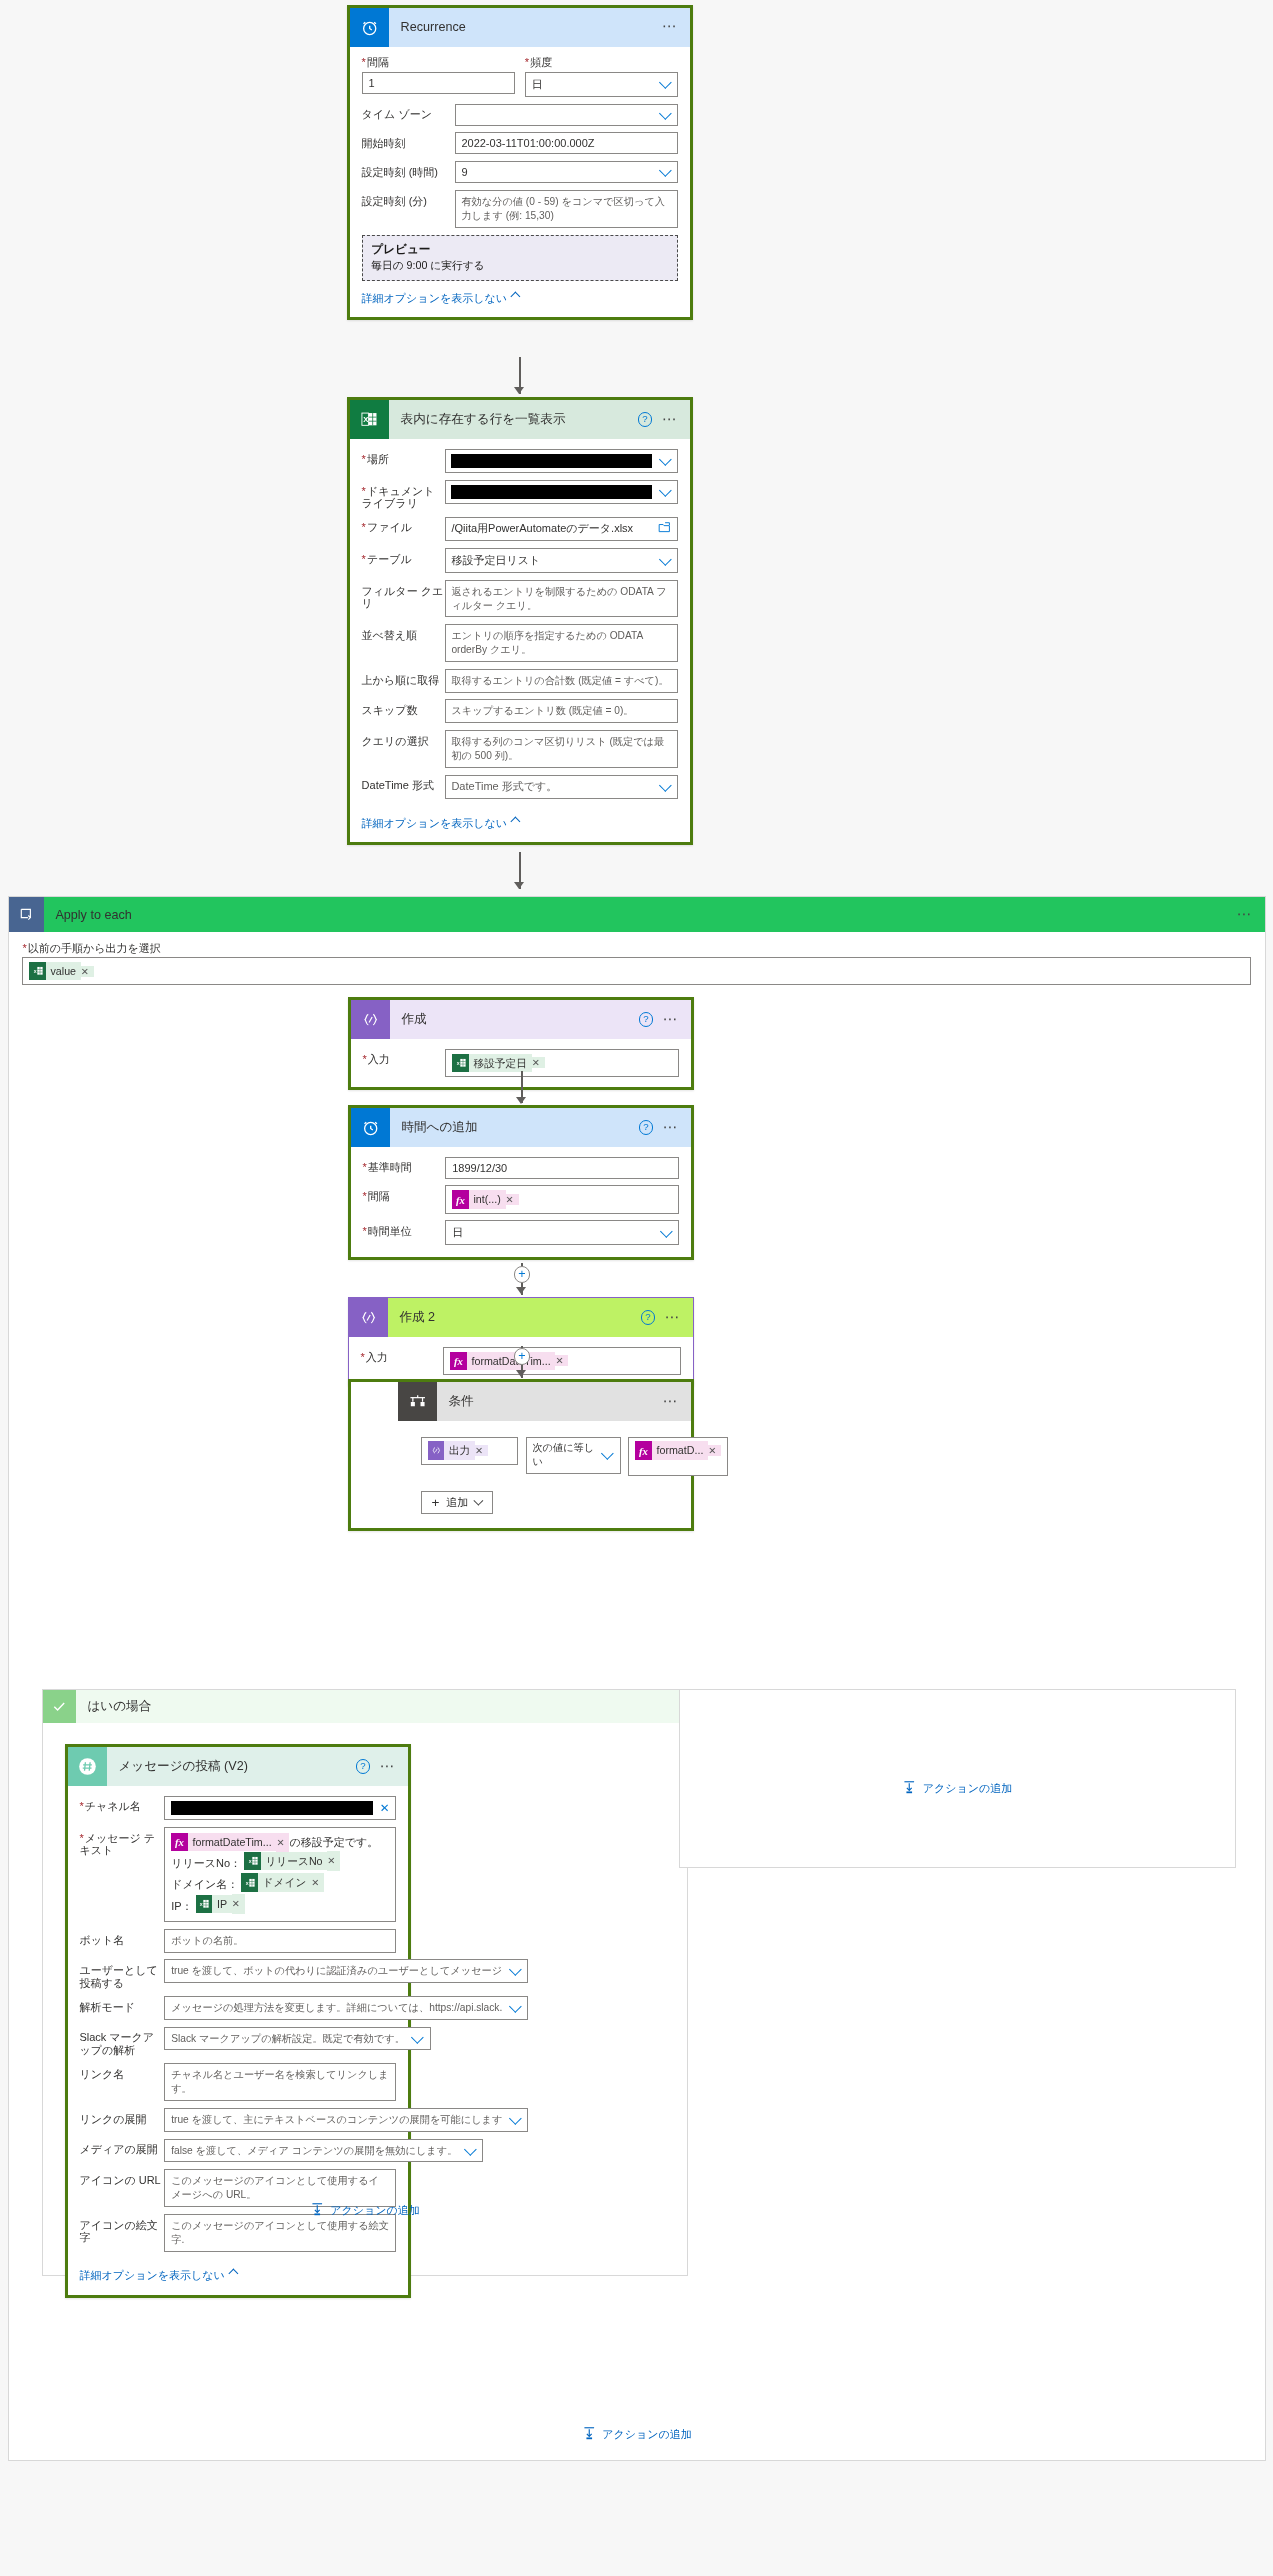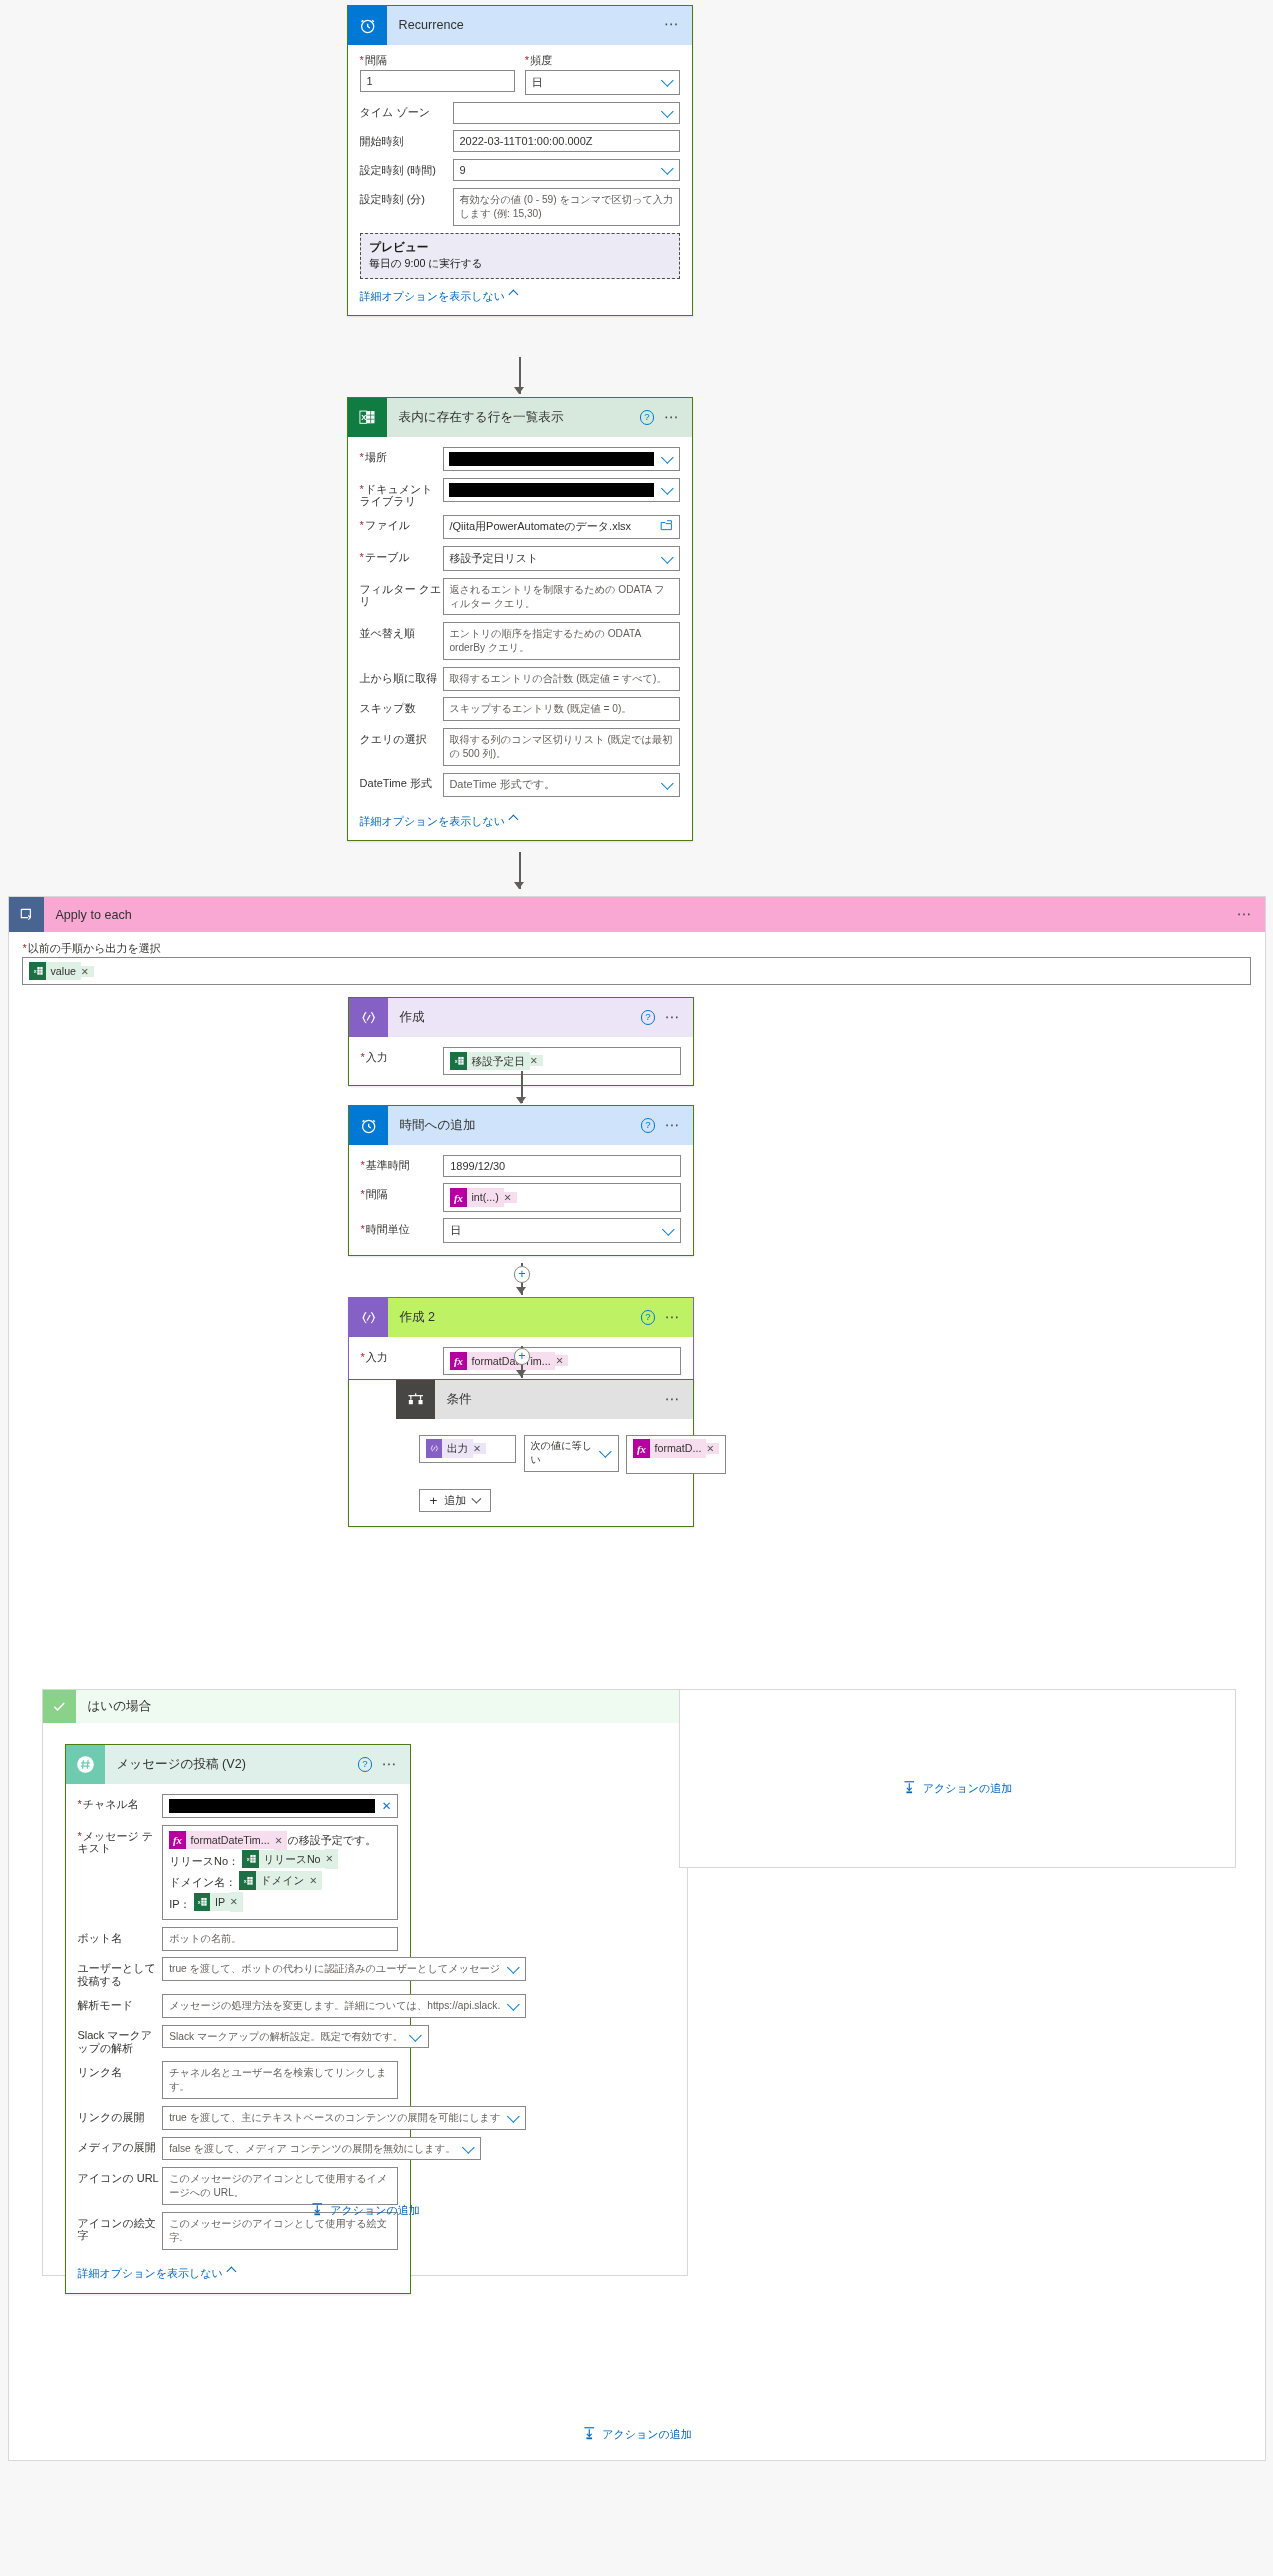--- a/index.html
+++ b/index.html
@@ -14,21 +14,21 @@
     width: 1274px;
     height: 2576px;
     background: #f7f7f7;
     overflow: hidden;
   }
 
   
   .card {
     position: absolute;
     background: #ffffff;
-    border: 1px solid #4d7c0f;
+    border: 3px solid #4d7c0f;
     box-shadow: 0 1px 1.9px rgba(0,0,0,.10);
   }
   .card-head {
     display: flex;
     align-items: center;
     height: 39px;
   }
   .card-icon {
     width: 39px; height: 39px;
     flex: 0 0 39px;
@@ -335,21 +335,21 @@
       <div class="adv-link">
         <span>詳細オプションを表示しない</span><span class="caret-up"></span>
       </div>
     </div>
   </div>
 
   <div class="conn" style="left:519px; top:852px; height:37px;"></div>
   <div class="arrowhead" style="left:514px; top:882px;"></div>
 
   <div class="scope" style="left:7.8px; top:896px; width:1258px; height:1565px;">
-    <div class="scope-head" style="background:#f9a8d4;">
+    <div class="scope-head" style="background:#22c55e;">
       <div class="scope-ico" style="background:#486591;">
         <svg width="16.5" height="16.5" viewBox="0 0 20 20" fill="none" stroke="#fff" stroke-width="1.4">
           <path d="M4 4h11v10"></path>
             <path d="M4 4v10h8"></path>
             <path d="M12.5 11.5 15 14l-2.5 2.5"></path>
         </svg>
       </div>
       <div class="scope-title">Apply to each</div>
       <div class="head-actions">
         <span class="ellipsis">⋯</span>

